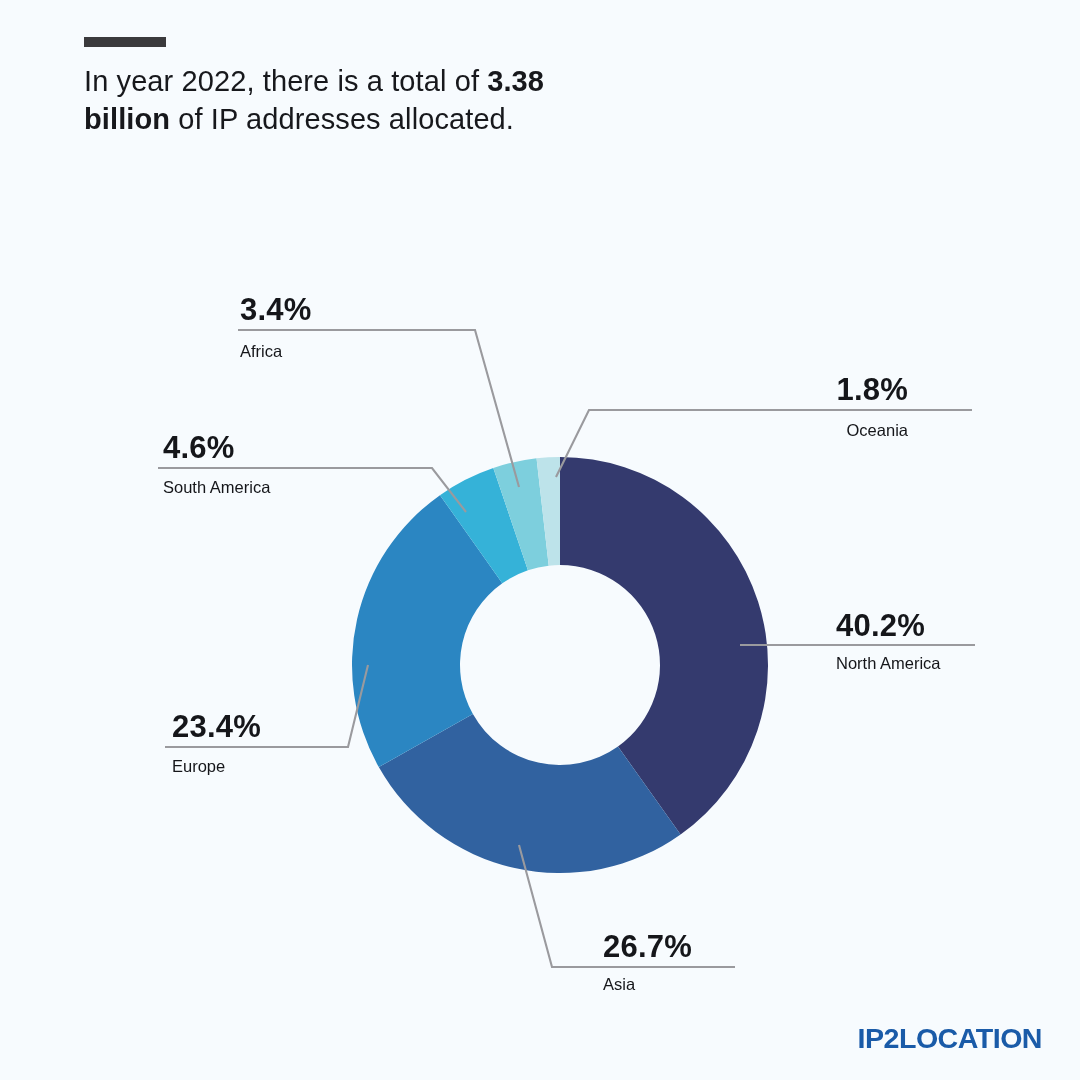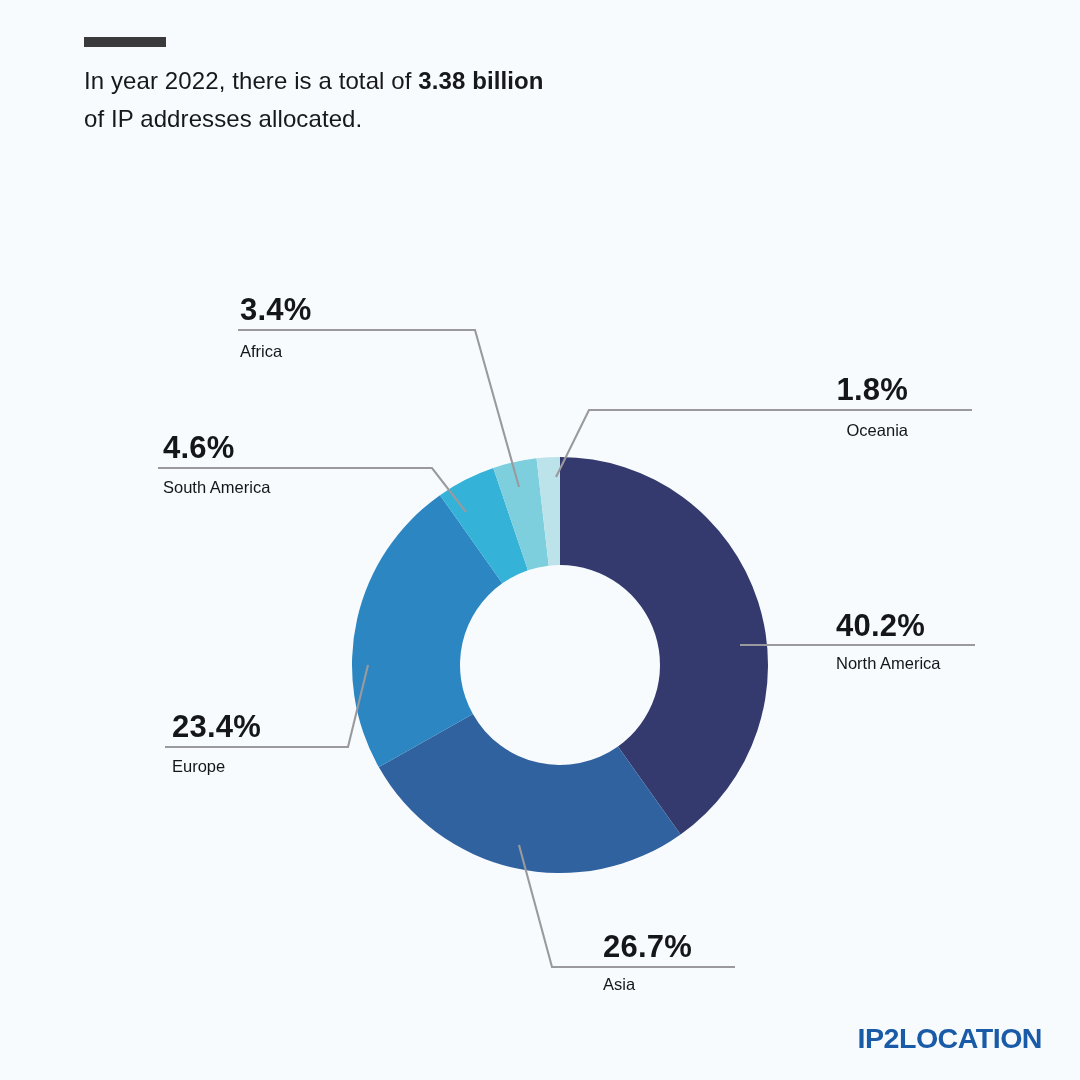--- a/index.html
+++ b/index.html
@@ -31,21 +31,21 @@
     width: 82px;
     height: 10px;
     background: #3a3a3c;
   }
 
   .headline {
     position: absolute;
     left: 84px;
     top: 62px;
     width: 470px;
-    font-size: 24px;
+    font-size: 29px;
     line-height: 38px;
     color: #17181c;
     font-weight: 400;
     letter-spacing: 0.1px;
   }
   .headline b {
     font-weight: 700;
   }
 
   

